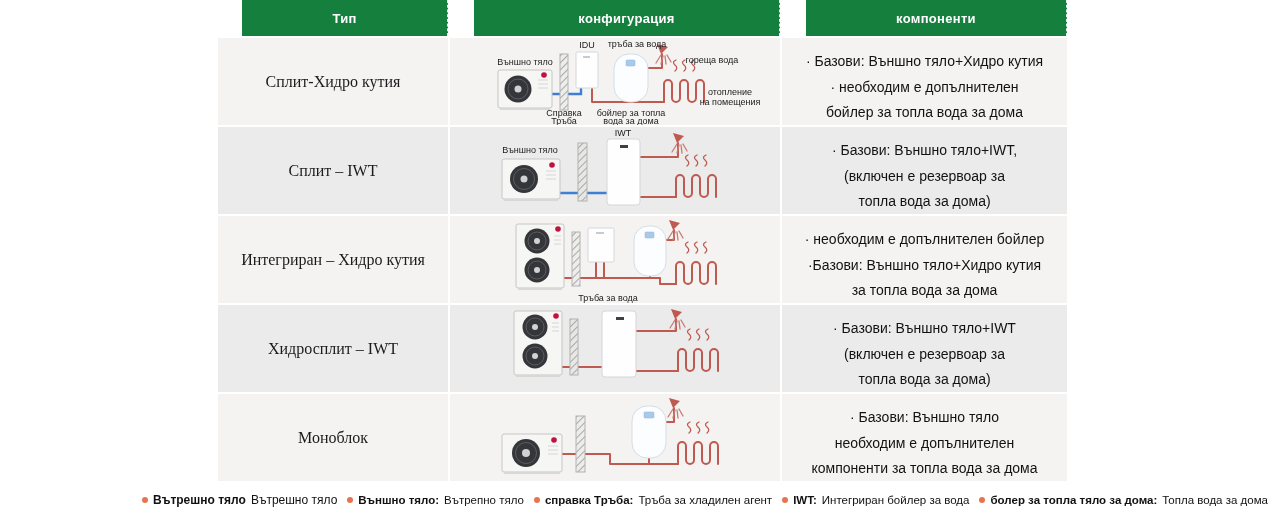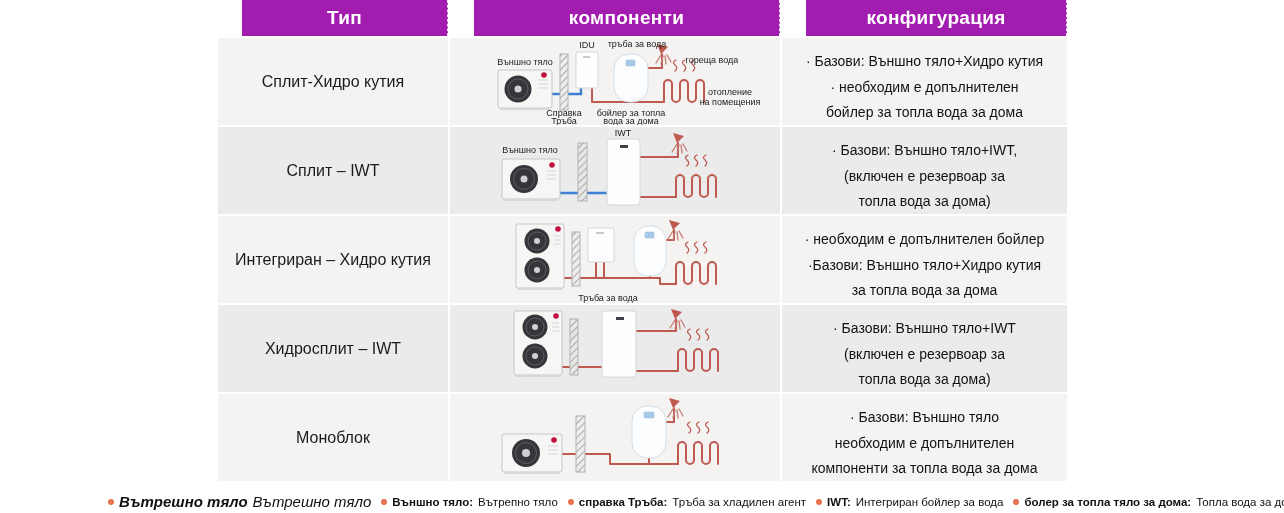--- a/index.html
+++ b/index.html
@@ -1,27 +1,27 @@
 <!DOCTYPE html>
 <html><head>
 <meta charset="utf-8">
 <style>
   html,body{margin:0;padding:0;background:#fff;}
   .screen{position:relative;width:1284px;height:513px;background:#ffffff;overflow:hidden;
           font-family:"Liberation Sans",sans-serif;color:#141414;}
   .tbl{position:absolute;left:218px;top:0;display:grid;
        grid-template-columns:230px 330px 285px;grid-template-rows:36px repeat(5,87px);
        column-gap:2px;row-gap:2px;}
-  .hcell{background:#a21caf;color:#fff;display:flex;align-items:center;justify-content:center;
-         font-size:19px;font-weight:700;letter-spacing:.3px;
+  .hcell{background:#15803d;color:#fff;display:flex;align-items:center;justify-content:center;
+         font-size:13px;font-weight:700;letter-spacing:.3px;
          border-right:1px dashed rgba(255,255,255,.9);margin-left:24px;}
   .cell{display:flex;align-items:center;justify-content:center;}
   .r-light{background:#f4f3f2;}
   .r-dark{background:#ebebeb;}
-  .type-cell{font-size:16px;color:#1b1b1d;text-align:center;}
+  .type-cell{font-size:16px;color:#1b1b1d;text-align:center;font-family:Liberation Serif, serif;}
   .comp-cell{flex-direction:column;font-size:14px;line-height:1.8;text-align:center;color:#121212;justify-content:flex-end;}
   .diagram-cell svg{display:block;}
   svg text{font-size:9px;fill:#1b1b1b;font-family:"Liberation Sans",sans-serif;}
   .pr{stroke:#bf5a51;stroke-width:2;fill:none;stroke-linecap:round;stroke-linejoin:round;}
   .prt{stroke:#c87b74;stroke-width:1.3;stroke-linecap:round;fill:none;}
   .pb{stroke:#3f7fd1;stroke-width:2.4;fill:none;stroke-linecap:round;}
   .unit-body{fill:#f6f6f5;stroke:#c6c6c6;stroke-width:1;}
   .box{fill:#fefefe;stroke:#d2d7db;stroke-width:1;}
   .tank{fill:#fbfdfe;stroke:#d5dde4;stroke-width:1;}
   .screen-rect{fill:#a9c9e9;stroke:#8fb4dc;stroke-width:.5;}
@@ -29,31 +29,31 @@
   .fan{fill:#35363a;}
   .fan-ring{fill:none;stroke:#5c5d62;stroke-width:1;}
   .hub{fill:#cfd1d4;}
   .lgdot{fill:#c2103f;}
   .vent{stroke:#d6d6d6;stroke-width:1;}
   .legend{position:absolute;left:126px;right:0;top:493px;display:flex;justify-content:center;
           align-items:center;gap:10px;font-size:11.5px;color:#111;}
   .legend-item{display:flex;align-items:center;gap:5px;white-space:nowrap;}
   .legend-item .dot{width:6px;height:6px;border-radius:50%;background:#e8734f;flex:none;}
   .legend-item b{font-weight:700;}
-  .legend-item.small{font-size:15px;font-style:italic;}
+  .legend-item.small{font-size:12px;}
 </style>
 </head>
 <body>
 
 <div class="screen">
   <div class="tbl">
 
     <div class="hcell">Тип</div>
+    <div class="hcell">конфигурация</div>
     <div class="hcell">компоненти</div>
-    <div class="hcell">конфигурация</div>
 
     <div class="cell type-cell r-light">Сплит-Хидро кутия</div>
     <div class="cell diagram-cell r-light">
       <svg width="330" height="87" viewBox="0 0 330 87">
         <defs>
           <pattern id="h1" width="5" height="5" patternUnits="userSpaceOnUse" patternTransform="rotate(45)">
             <rect width="5" height="5" fill="#ededec"></rect>
               <line x1="0" y1="0" x2="0" y2="5" stroke="#9f9f9f" stroke-width="1.8"></line>
           </pattern>
         </defs>

